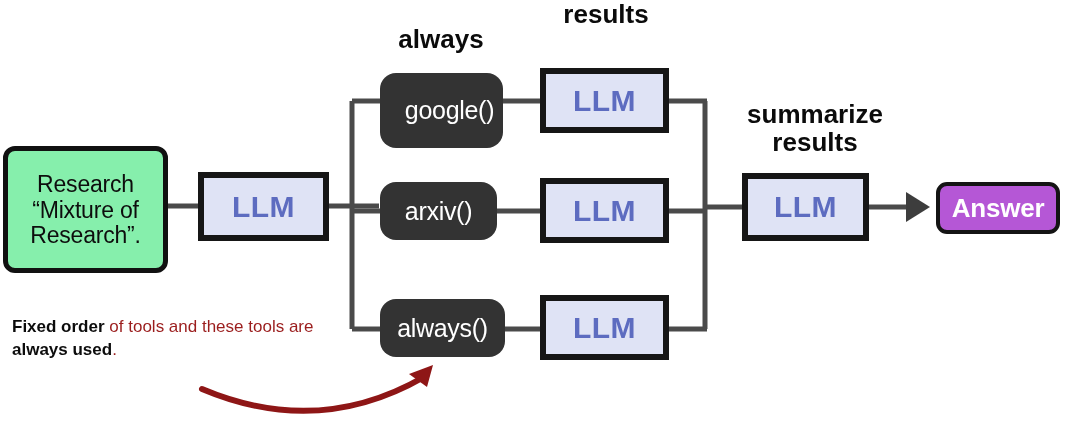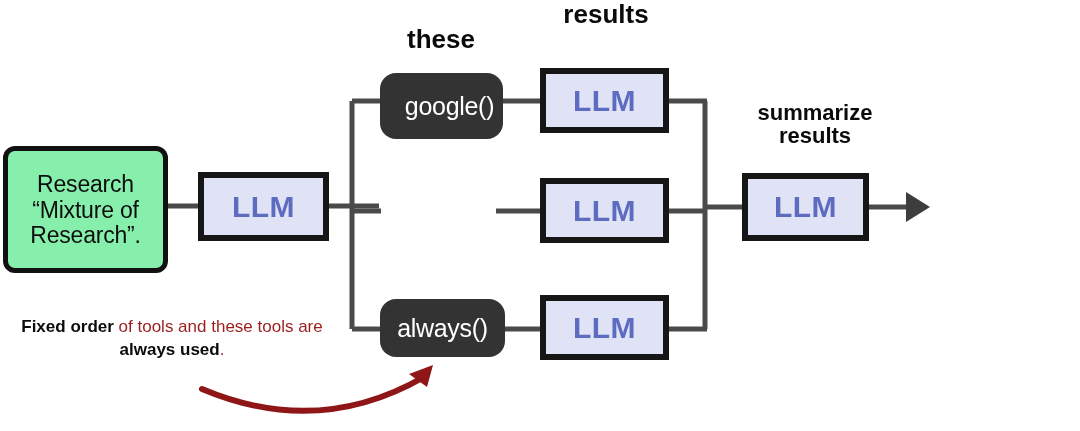--- a/index.html
+++ b/index.html
@@ -49,47 +49,47 @@
 
   
   .tool-pill{
     background:#333333;
     border-radius:16px;
     display:flex;align-items:center;justify-content:center;
     color:#ffffff;
     font-size:25px;
     letter-spacing:-0.3px;
   }
-  .tool-google{left:380px;top:73px;width:123px;height:66px;padding-left:16px;}
+  .tool-google{left:380px;top:73px;width:123px;height:75px;padding-left:16px;}
   .tool-arxiv{left:380px;top:182px;width:117px;height:58px;}
   .tool-youtube{left:380px;top:299px;width:125px;height:58px;}
 
   
   .answer-pill{
     left:936px;top:182px;width:124px;height:52px;
     background:#b557d6;
     border:4px solid #141414;
     border-radius:11px;
     display:flex;align-items:center;justify-content:center;
     color:#ffffff;font-weight:700;font-size:26px;
     letter-spacing:-0.2px;
   }
 
   
   .hdr{text-align:center;color:#0b0b0b;line-height:1.06;}
   .hdr .b{font-weight:700;display:block;}
   .hdr .n{font-weight:700;display:block;}
   .hdr-tools{left:376px;top:26px;width:130px;font-size:26px;}
   .hdr-extract{left:516px;top:1px;width:180px;font-size:26px;}
-  .hdr-summarize{left:720px;top:101px;width:190px;font-size:22px;}
+  .hdr-summarize{left:720px;top:101px;width:190px;font-size:26px;}
 
   
   .caption{
     left:12px;top:316px;width:320px;
-    text-align:center;
+    text-align:left;
     font-size:17px;line-height:1.35;
     color:#9b1d1d;
   }
   .caption b{color:#0c0c0c;font-weight:700;}
 </style>
 </head>
 <body>
 
 <div id="stage">
 
@@ -123,21 +123,21 @@
 
     <polygon points="906,192 930,207 906,222" fill="#3d3d3d"></polygon>
 
     <g>
       <path d="M 202 389 Q 318 438 424 377" stroke="#8e1616" stroke-width="6" fill="none" stroke-linecap="round"></path>
       <polygon points="433 365 409 374 427 387" fill="#8e1616"></polygon>
     </g>
   </svg>
 
   <div class="abs hdr hdr-tools">
-    <span class="b">these</span>
+    <span class="b">always</span>
   </div>
 
   <div class="abs hdr hdr-extract">
     <span class="n">results</span>
   </div>
 
   <div class="abs hdr hdr-summarize">
     <span class="b">summarize</span>
     <span class="n">results</span>
   </div>
@@ -154,33 +154,39 @@
     <span>LLM</span>
   </div>
 
   <div class="abs tool-pill tool-google">
     <span>google()</span>
   </div>
   <div class="abs llm-box llm-r1">
     <span>LLM</span>
   </div>
 
+  <div class="abs tool-pill tool-arxiv">
+    <span>arxiv()</span>
+  </div>
   <div class="abs llm-box llm-r2">
     <span>LLM</span>
   </div>
 
   <div class="abs tool-pill tool-youtube">
     <span>always()</span>
   </div>
   <div class="abs llm-box llm-r3">
     <span>LLM</span>
   </div>
 
   <div class="abs llm-box llm-sum">
     <span>LLM</span>
   </div>
 
+  <div class="abs answer-pill">
+    <span>Answer</span>
+  </div>
 
   <div class="abs caption">
     <b>Fixed order</b><span> of tools and these tools are </span><b>always used</b><span>.</span>
   </div>
 
 </div>
 
 </body></html>

